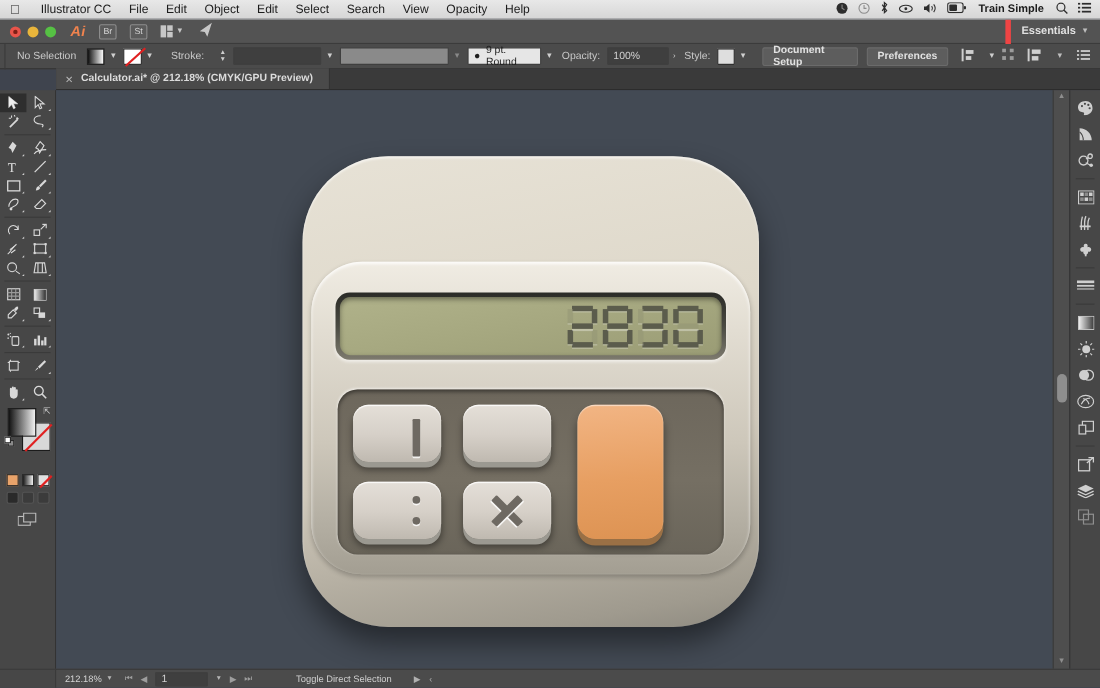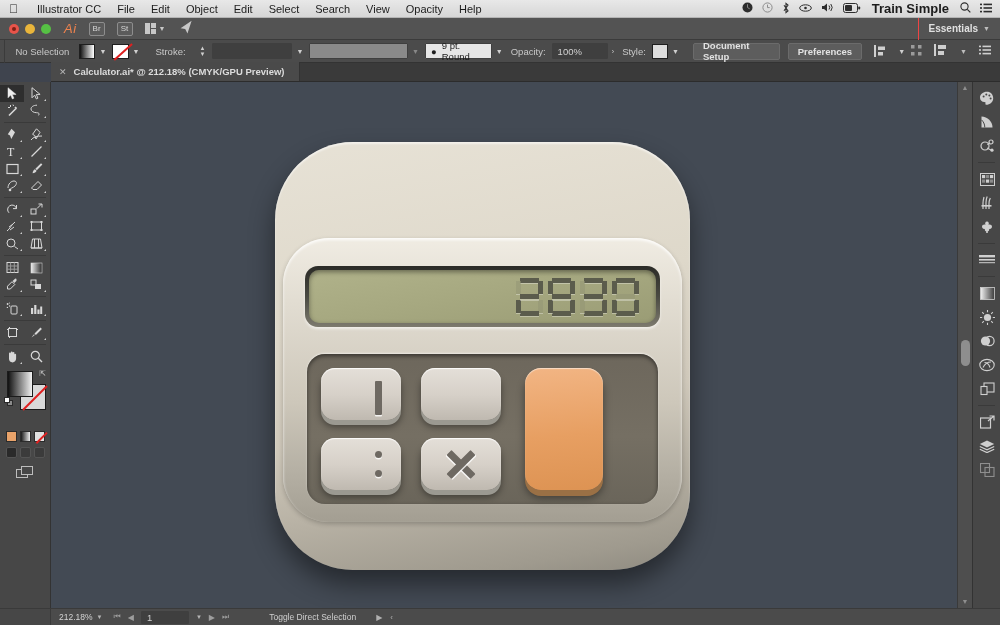--- a/index.html
+++ b/index.html
@@ -16,50 +16,50 @@
     position: absolute; top: 0; left: 0; width: 1000px; height: 18px;
     background: linear-gradient(#e8e8e8, #d6d6d6);
     border-bottom: 1px solid #b4b4b4;
     display: flex; align-items: center;
     font-size: 11px; color: #1c1c1c;
   }
   .macbar .apple { margin: 0 11px 0 9px; font-size: 12px; line-height: 1; }
   .macbar .mi { padding: 0 8px; line-height: 18px; white-space: nowrap; }
   .macbar .mi.bold { font-weight: normal; }
   .macbar-right { margin-left: auto; display: flex; align-items: center; padding-right: 8px; gap: 9px; }
-  .macbar-right .sysname { font-size: 13px; color: #1c1c1c; font-weight: bold; padding: 0 2px; }
+  .macbar-right .sysname { font-size: 10px; color: #1c1c1c; font-weight: bold; padding: 0 2px; }
 
   
   .appbar {
     position: absolute; top: 18px; left: 0; width: 1000px; height: 22px;
     background: #535353; border-bottom: 1px solid #3b3b3b;
     display: flex; align-items: center;
   }
   .lights { display: flex; align-items: center; gap: 6px; padding: 0 9px; }
   .light { width: 10px; height: 10px; border-radius: 50%; position: relative; }
   .light.r { background: #e8544a; }
   .light.r::after { content: ""; position: absolute; left: 3px; top: 3px; width: 4px; height: 4px; border-radius: 50%; background: #7d1f16; }
   .light.y { background: #e9b53b; }
   .light.g { background: #56c144; }
-  .ai-logo { color: #f0834e; font-size: 13px; font-weight: normal; font-style: italic; padding: 0 12px 0 4px; letter-spacing: .5px; }
+  .ai-logo { color: #f0834e; font-size: 13px; font-weight: bold; font-style: italic; padding: 0 12px 0 4px; letter-spacing: .5px; }
   .sq-btn {
     width: 16px; height: 14px; border: 1px solid #8d8d8d; border-radius: 2px;
     color: #d6d6d6; font-size: 8px; display: flex; align-items: center; justify-content: center;
     margin-right: 12px; background: #5b5b5b;
   }
   .arrange { display: flex; align-items: center; gap: 3px; margin-right: 14px; color: #c7c7c7; }
   .arrange .gi { display: flex; gap: 1px; }
   .arrange .gi i { display: block; width: 5px; height: 11px; background: #c7c7c7; }
   .arrange .gi i.split { height: 5px; }
   .arrange .gi .col { display: flex; flex-direction: column; gap: 1px; }
   .share { color: #c7c7c7; font-size: 12px; transform: rotate(-10deg); }
   .appbar-right { margin-left: auto; display: flex; align-items: center; height: 22px; }
   .ws-btn {
     display: flex; align-items: center; gap: 5px; color: #e0e0e0; font-size: 10px; font-weight: bold;
-    padding: 0 10px; height: 22px; border-left: 1px solid #ef4444;
+    padding: 0 10px; height: 22px; border-left: 5px solid #ef4444;
   }
   .ws-btn .chev { font-size: 7px; font-weight: normal; color: #bdbdbd; }
   .stock-search {
     display: flex; align-items: center; gap: 5px; width: 180px; height: 16px;
     background: #4a4a4a; border: 1px solid #3d3d3d; border-radius: 2px;
     margin: 0 6px 0 4px; padding: 0 6px; color: #8d8d8d; font-size: 9.5px;
   }
   .stock-search .mag { font-size: 9px; color: #a0a0a0; }
 
   

